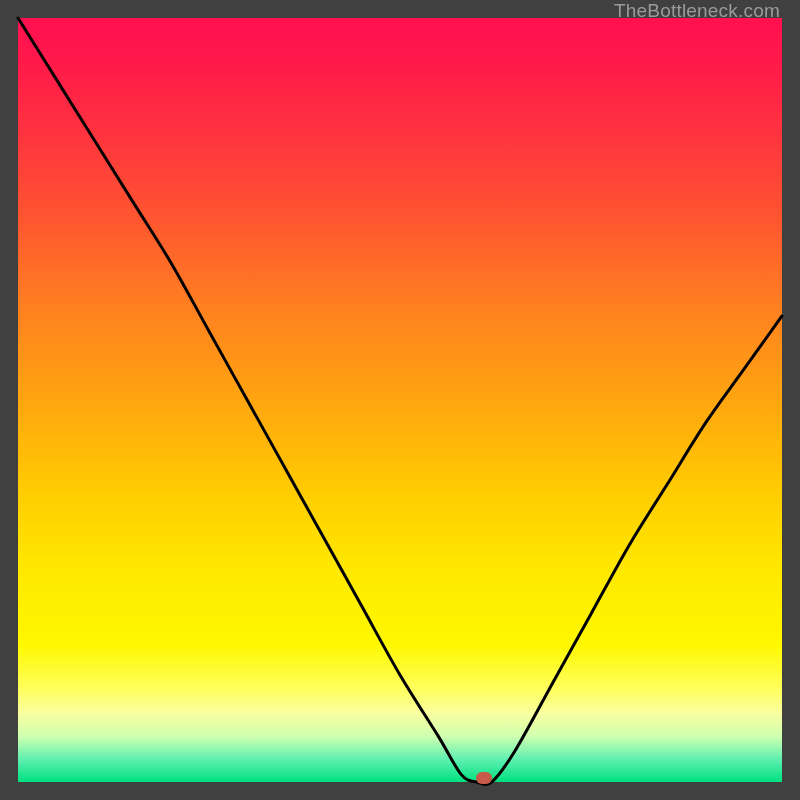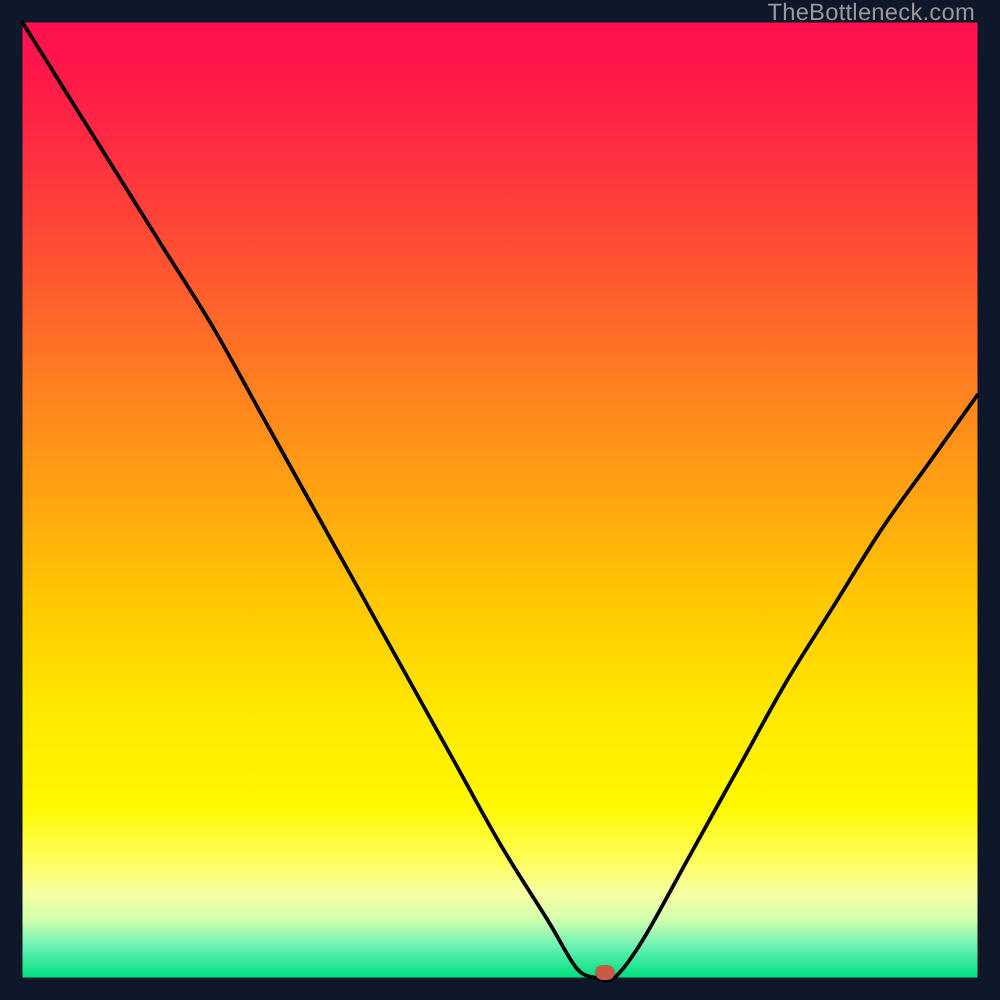--- a/index.html
+++ b/index.html
@@ -10,21 +10,21 @@
     background: #000;
     overflow: hidden;
     font-family: Arial, Helvetica, sans-serif;
   }
   .frame {
     position: absolute;
     left: 0;
     top: 0;
     width: 800px;
     height: 800px;
-    background: #0f172a;
+    background: #404040;
   }
   .plot {
     position: absolute;
     left: 18px;
     top: 18px;
     width: 764px;
     height: 764px;
     
     background: linear-gradient(to bottom,
       #ff1050 0%,

